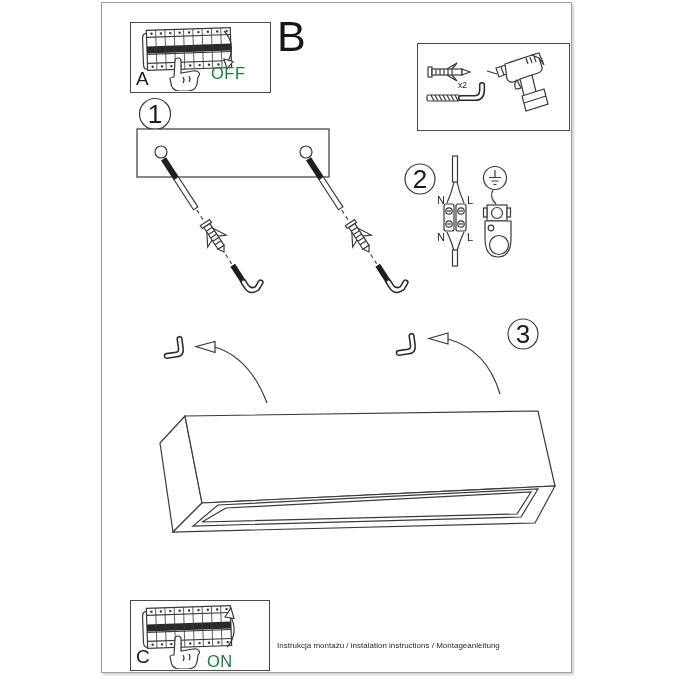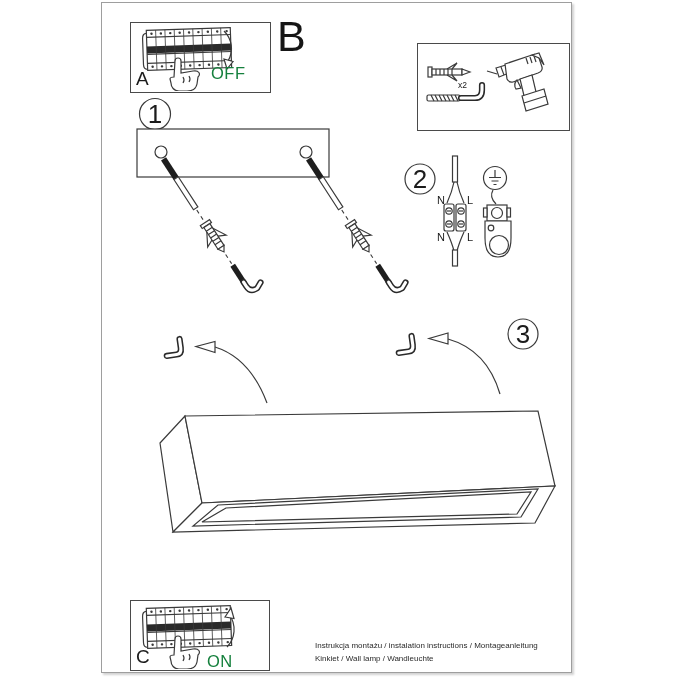--- a/index.html
+++ b/index.html
@@ -10,21 +10,21 @@
   .cellbox{position:absolute;background:#fff;border:1.6px solid #4a4a4a;box-sizing:border-box;}
   .box-a{left:130px;top:22px;width:141px;height:71px;}
   .box-c{left:130px;top:600px;width:140px;height:71px;}
   .box-tools{left:417px;top:19px;width:153px;height:88px;margin-top:24px;}
   .corner-label{position:absolute;left:5px;bottom:2px;font-size:19px;color:#1b1b1b;}
   .state-label{position:absolute;font-size:16.5px;letter-spacing:.5px;color:#15803d;}
   .box-a .state-label{left:80px;top:41px;}
   .box-c .state-label{left:76px;top:51px;}
   .label-b{position:absolute;left:277px;top:12px;font-size:43px;color:#161616;}
   .main-art{position:absolute;left:102px;top:92px;width:470px;height:512px;}
-  .footer{position:absolute;left:277px;top:640px;width:290px;font-size:8px;line-height:12.5px;color:#2a2a2a;margin-left:38px;}
+  .footer{position:absolute;left:277px;top:640px;width:290px;font-size:8px;line-height:12.5px;color:#2a2a2a;}
   svg{display:block;}
   svg text{font-family:"Liberation Sans",sans-serif;fill:#1b1b1b;}
   .ln{stroke:#3a3a3a;stroke-width:1.2;fill:none;}
   .shape{stroke:#3a3a3a;stroke-width:1.2;fill:#ffffff;}
   .darkfill{fill:#1e1e1e;stroke:none;}
   .dash{stroke:#3a3a3a;stroke-width:1.1;stroke-dasharray:4 3.5;fill:none;}
   .tube-o{stroke:#2a2a2a;stroke-width:6.2;fill:none;stroke-linecap:round;stroke-linejoin:round;}
   .tube-i{stroke:#ffffff;stroke-width:3.1;fill:none;stroke-linecap:round;stroke-linejoin:round;}
   .num{font-size:26px;text-anchor:middle;}
   .wirelbl{font-size:11px;text-anchor:middle;}
@@ -232,15 +232,14 @@
         <path class="ln" d="M96,46 C104,38 106,24 98,13" stroke-width="1.6"></path>
         <polygon class="shape" points="94,16 103,17.5 100,7" stroke-width="1.3"></polygon>
       </g>
     </svg>
     <span class="corner-label">C</span>
     <span class="state-label">ON</span>
   </div>
 
   <div class="footer">
     <div>Instrukcja montażu / instalation instructions / Montageanleitung</div>
-    <div>Kinkiet / Wall lamp / Wandleuchte</div>
   </div>
 </div>
 
 </body></html>

